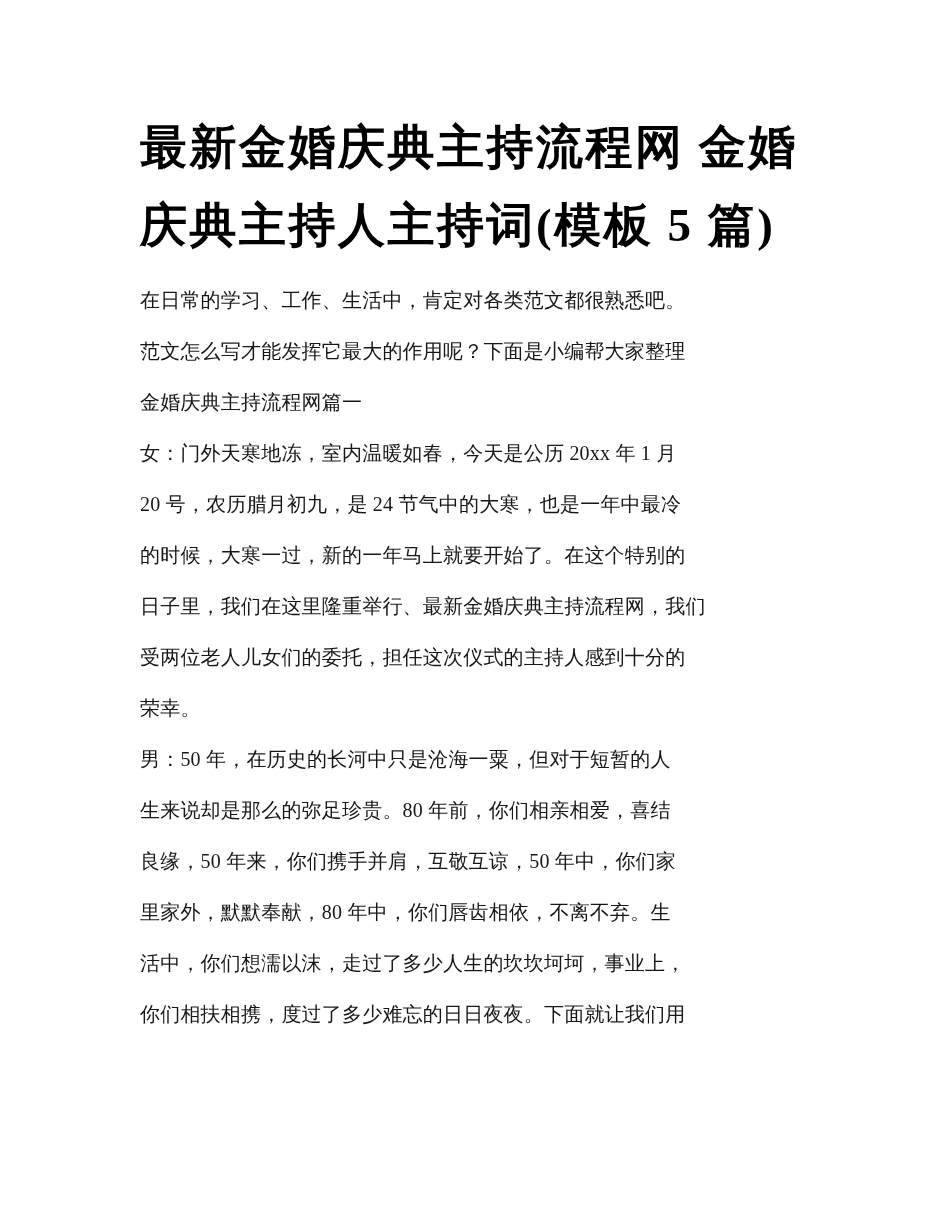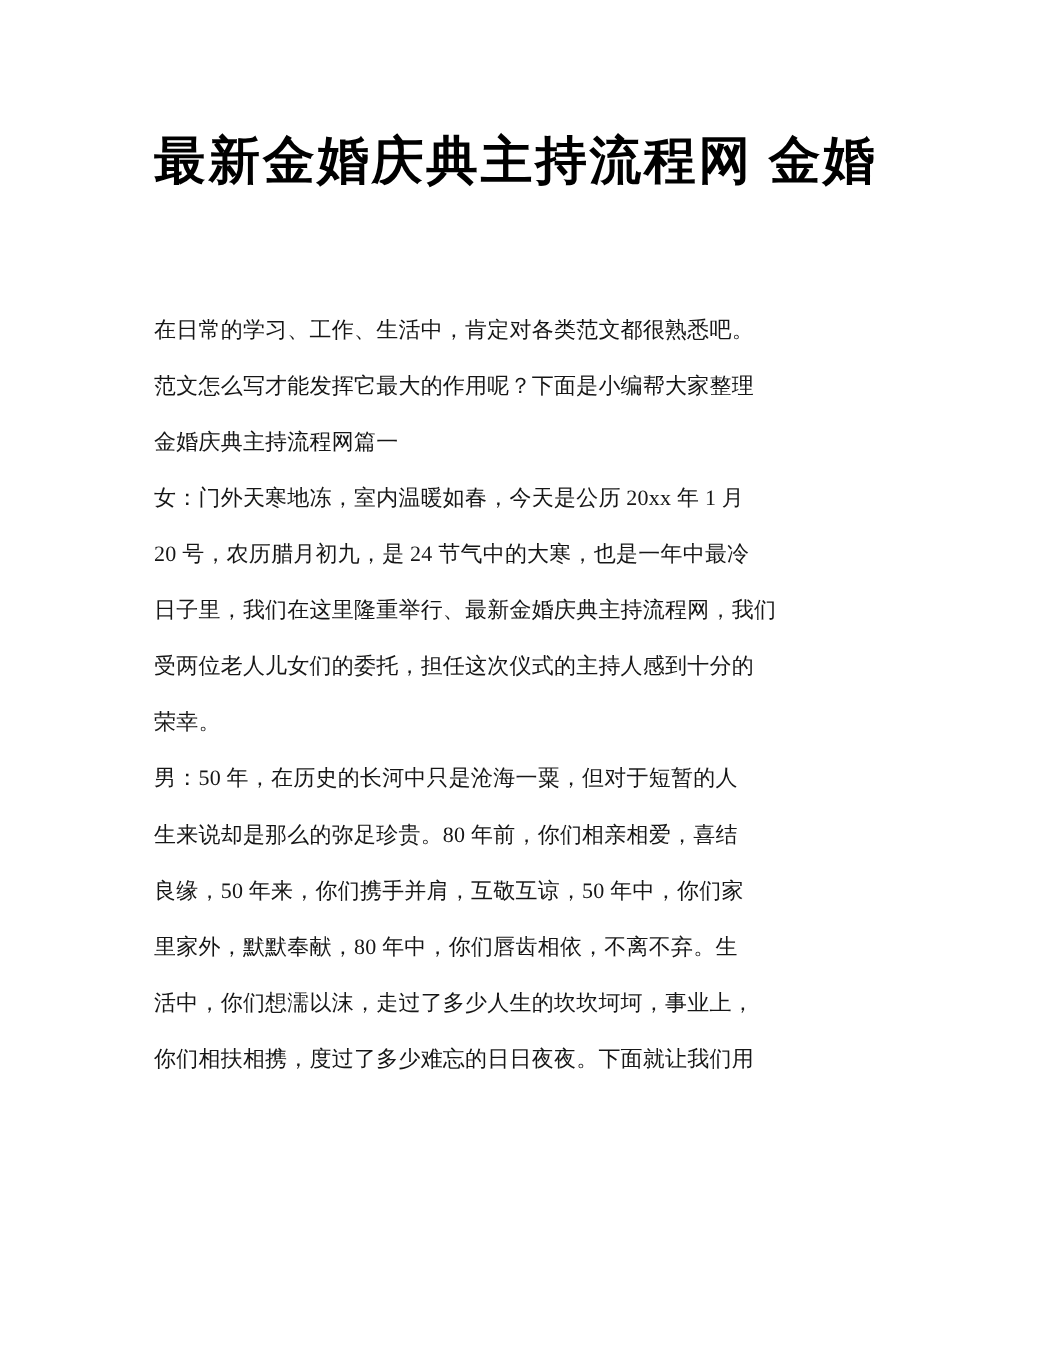--- a/index.html
+++ b/index.html
@@ -55,28 +55,30 @@
     text-align: left;
   }
 </style>
 </head>
 <body>
 
 <div class="page">
 
   <div class="doc-title">
     <div class="title-line">最新金婚庆典主持流程网 金婚</div>
+    <div class="title-line">庆典主持人主持词(模板 5 篇)</div>
   </div>
 
   <div class="doc-body">
     <div class="text-line">在日常的学习、工作、生活中，肯定对各类范文都很熟悉吧。</div>
     <div class="text-line">范文怎么写才能发挥它最大的作用呢？下面是小编帮大家整理</div>
     <div class="text-line">金婚庆典主持流程网篇一</div>
     <div class="text-line">女：门外天寒地冻，室内温暖如春，今天是公历 20xx 年 1 月</div>
     <div class="text-line">20 号，农历腊月初九，是 24 节气中的大寒，也是一年中最冷</div>
+    <div class="text-line">的时候，大寒一过，新的一年马上就要开始了。在这个特别的</div>
     <div class="text-line">日子里，我们在这里隆重举行、最新金婚庆典主持流程网，我们</div>
     <div class="text-line">受两位老人儿女们的委托，担任这次仪式的主持人感到十分的</div>
     <div class="text-line">荣幸。</div>
     <div class="text-line">男：50 年，在历史的长河中只是沧海一粟，但对于短暂的人</div>
     <div class="text-line">生来说却是那么的弥足珍贵。80 年前，你们相亲相爱，喜结</div>
     <div class="text-line">良缘，50 年来，你们携手并肩，互敬互谅，50 年中，你们家</div>
     <div class="text-line">里家外，默默奉献，80 年中，你们唇齿相依，不离不弃。生</div>
     <div class="text-line">活中，你们想濡以沫，走过了多少人生的坎坎坷坷，事业上，</div>
     <div class="text-line">你们相扶相携，度过了多少难忘的日日夜夜。下面就让我们用</div>
   </div>

